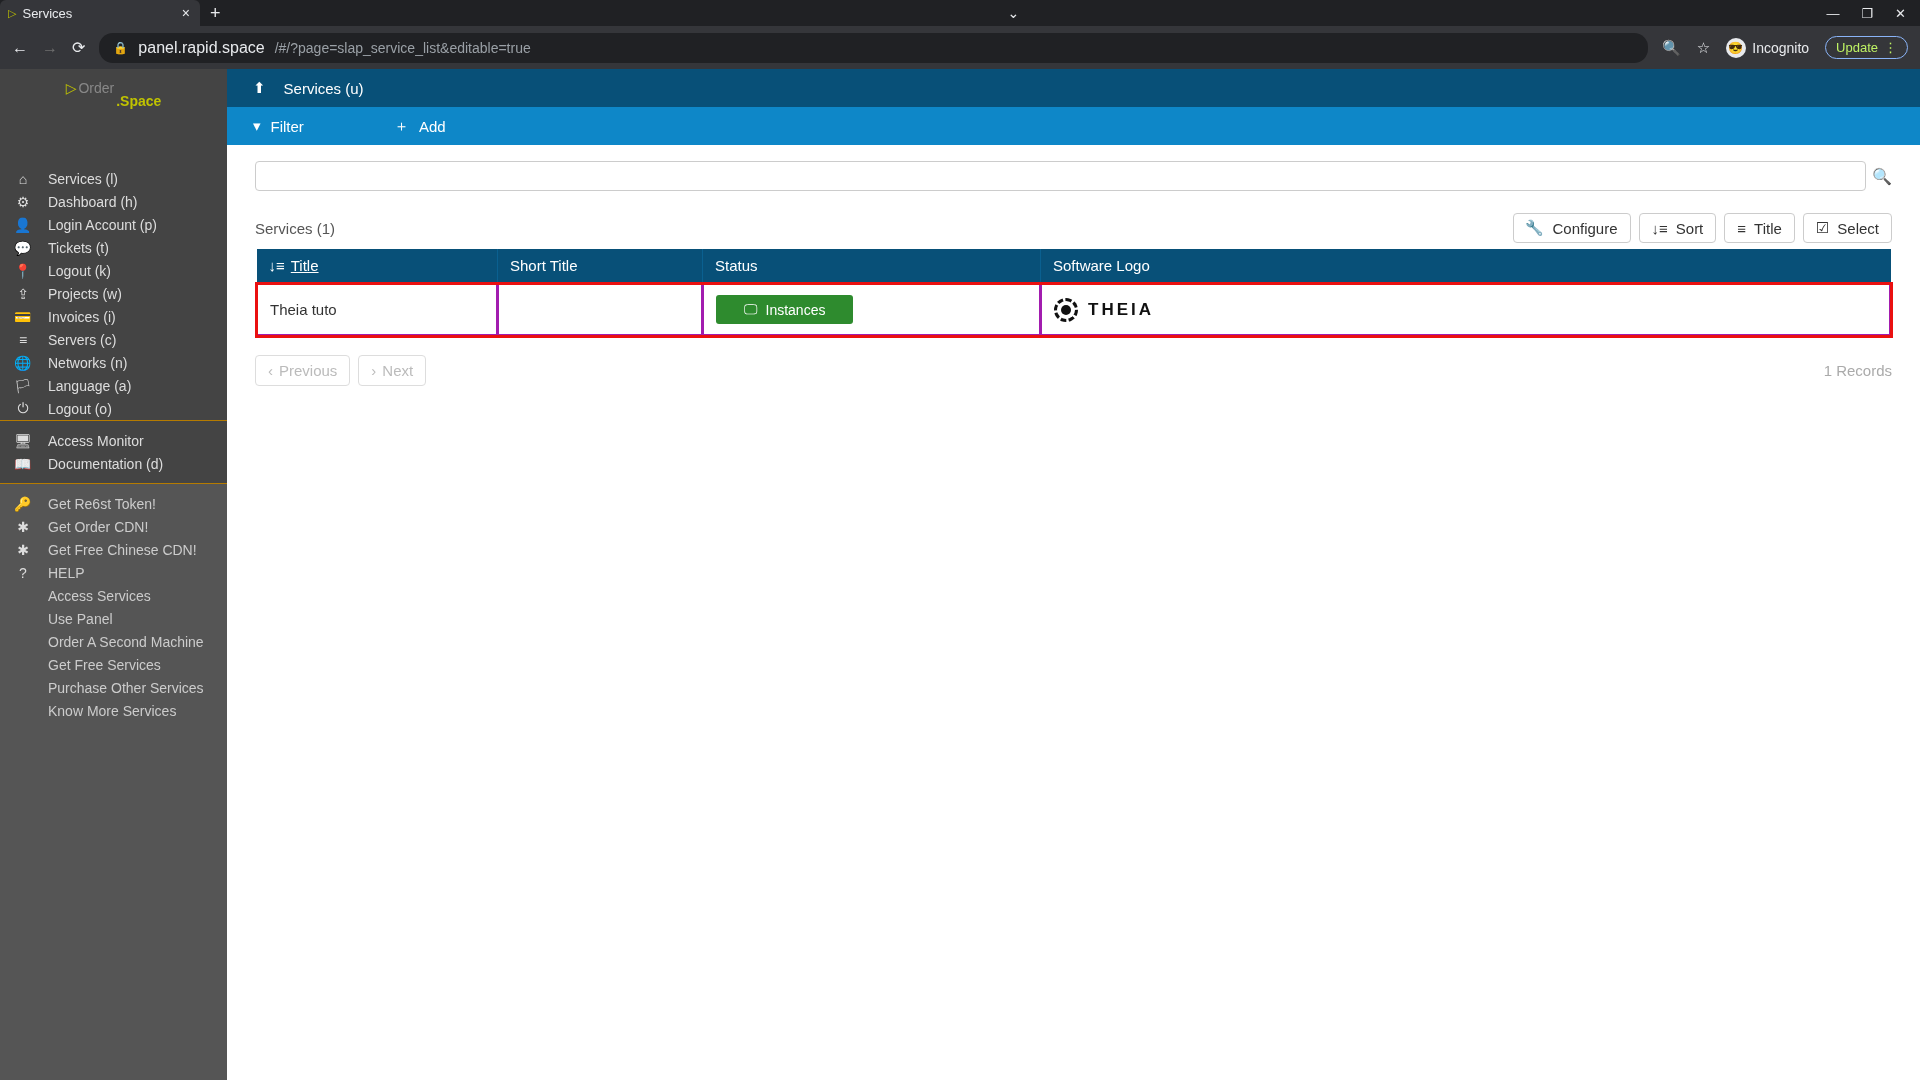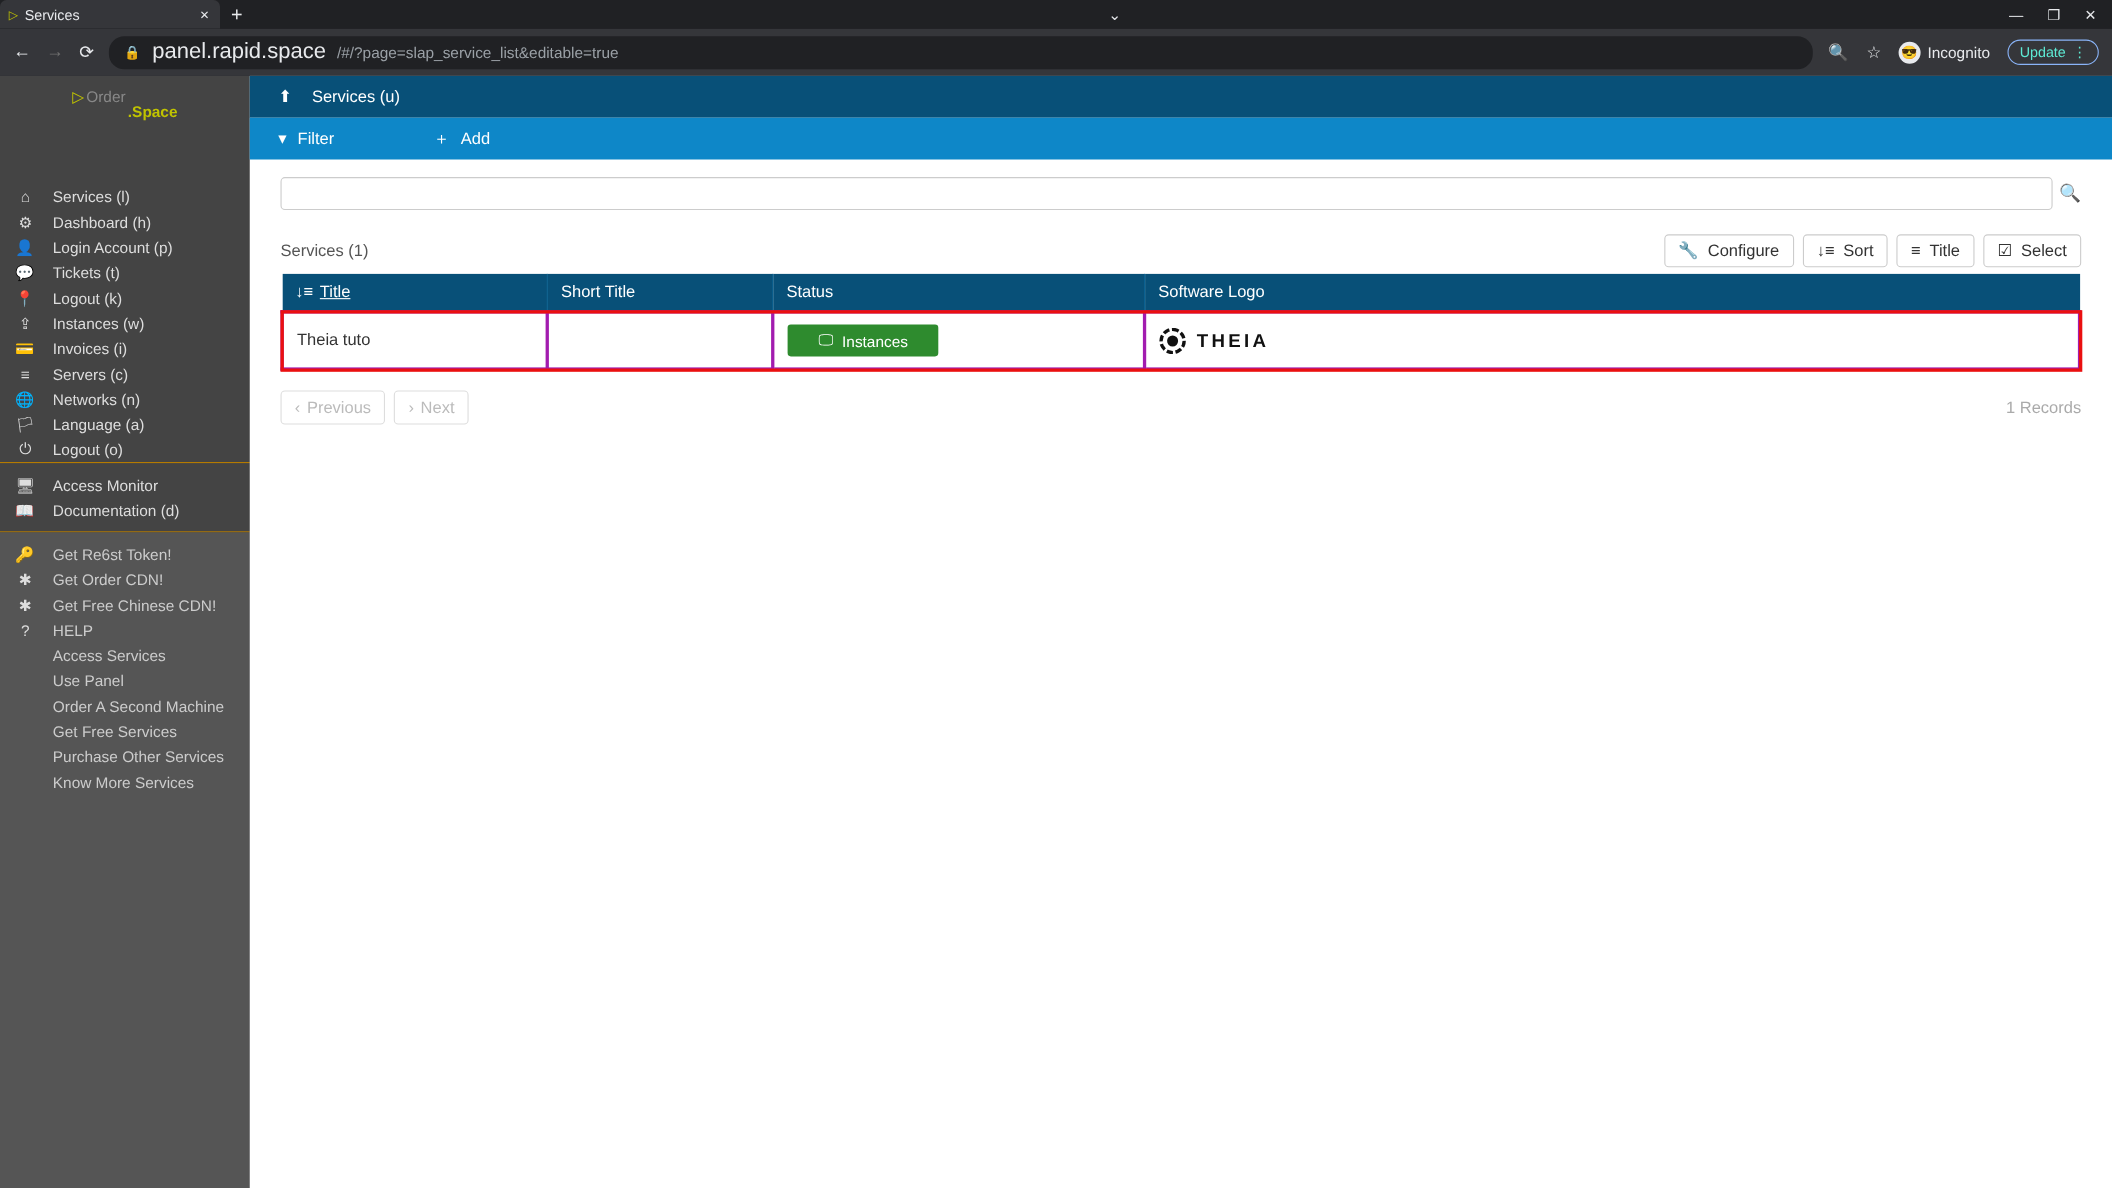--- a/index.html
+++ b/index.html
@@ -14,27 +14,27 @@
     .new-tab { color: #e8eaed; font-size: 18px; margin-left: 10px; cursor: pointer; }
     .window-ctrls { margin-left: auto; display: flex; gap: 22px; padding-right: 14px; color: #e8eaed; font-size: 13px; }
     .window-ctrls span { cursor: pointer; }
     .chevron-down { margin-right: 20px; color: #e8eaed; font-size: 14px; cursor: pointer; }
 
     .addr-bar { background: #35363a; height: 43px; display: flex; align-items: center; padding: 0 12px; gap: 14px; }
     .nav-btn { color: #e8eaed; font-size: 16px; cursor: pointer; }
     .nav-btn.disabled { color: #6f6f6f; }
     .url-box { flex: 1; display: flex; align-items: center; background: #202124; border-radius: 14px; height: 30px; padding: 0 14px; gap: 10px; }
     .lock { color: #e8eaed; font-size: 12px; }
-    .url-host { color: #e8eaed; font-size: 20px; }
+    .url-host { color: #e8eaed; font-size: 16px; }
     .url-path { color: #9aa0a6; font-size: 14px; }
     .addr-right { display: flex; align-items: center; gap: 16px; }
     .addr-icon { color: #e8eaed; font-size: 15px; cursor: pointer; }
     .incognito { display: flex; align-items: center; gap: 6px; color: #e8eaed; font-size: 14px; }
     .incognito-badge { width: 20px; height: 20px; border-radius: 50%; background: #e8eaed; display: flex; align-items: center; justify-content: center; font-size: 12px; color: #202124; }
-    .update-btn { border: 1px solid #8ab4f8; color: #5eead4; border-radius: 14px; padding: 3px 10px; font-size: 13px; display: flex; align-items: flex-end; gap: 6px; cursor: pointer; }
+    .update-btn { border: 1px solid #8ab4f8; color: #bef264; border-radius: 14px; padding: 3px 10px; font-size: 13px; display: flex; align-items: flex-end; gap: 6px; cursor: pointer; }
 
     
     .app { display: flex; height: calc(100% - 69px); }
 
     
     .sidebar { width: 227px; background: #444; color: #ddd; display: flex; flex-direction: column; font-size: 14px; }
     .logo { height: 38px; display: flex; align-items: center; justify-content: center; gap: 2px; font-size: 14px; }
     .logo-icon { color: #c0c300; font-size: 14px; }
     .logo-rapid { color: #888; }
     .logo-space { color: #c0c300; font-weight: bold; margin-top: 26px; }
@@ -150,21 +150,21 @@
       <li>
           <span class="ic">💬</span>
           <span>Tickets (t)</span>
         </li>
       <li>
           <span class="ic">📍</span>
           <span>Logout (k)</span>
         </li>
       <li>
           <span class="ic">⇪</span>
-          <span>Instances (w)</span>
+          <span>Projects (w)</span>
         </li>
       <li>
           <span class="ic">💳</span>
           <span>Invoices (i)</span>
         </li>
       <li>
           <span class="ic">≡</span>
           <span>Servers (c)</span>
         </li>
       <li>

